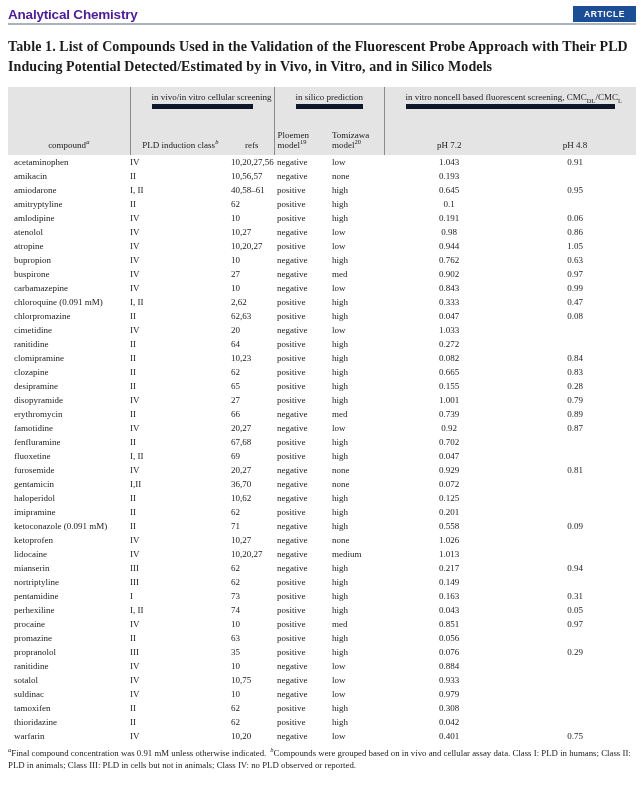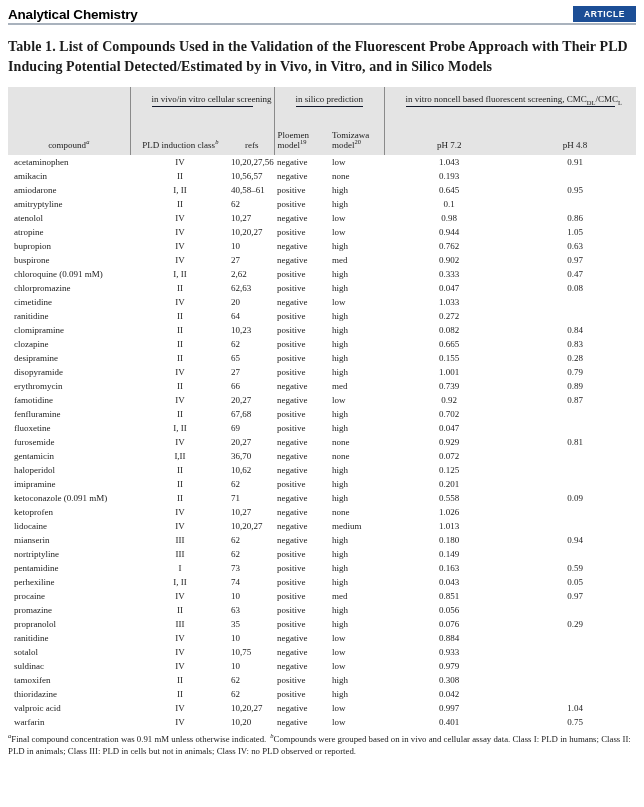--- a/index.html
+++ b/index.html
@@ -13,21 +13,21 @@
   }
   .page { position: relative; width: 644px; height: 807px; padding: 0 8px; }
 
   
   .journal-header {
     display: flex; justify-content: space-between; align-items: flex-end;
     padding-top: 6px; height: 22px;
   }
   .journal-name {
     font-family: "Liberation Sans", sans-serif;
-    font-weight: bold; font-size: 13.5px; color: #000000;
+    font-weight: bold; font-size: 13.5px; color: #4c1d95;
     letter-spacing: -0.2px;
   }
   .article-badge {
     background: #1c4e96; color: #ffffff;
     font-family: "Liberation Sans", sans-serif;
     font-weight: bold; font-size: 8.5px;
     padding: 3px 11px 3px 11px; letter-spacing: 0.6px; margin-left: 28px;
   }
   .header-rule { height: 2px; background: #a9b2bd; margin-top: 1px; }
 
@@ -39,39 +39,39 @@
 
   
   table.data-table {
     border-collapse: collapse; table-layout: fixed;
     width: 628px; margin-top: 9px;
   }
   thead { background: #e4e4e4; }
   th { font-weight: normal; font-size: 9px; padding: 0; }
   .group-row th { height: 23px; vertical-align: middle; }
   .group-label {
-    border-bottom: 1px solid #0f172a;
+    border-bottom: 5px solid #0f172a;
     margin: 0 21px; padding: 5px 0 2px 0;
     text-align: center; white-space: nowrap;
   }
   .col-row th { height: 45px; vertical-align: bottom; padding-bottom: 5px; }
   th.al { text-align: left; padding-left: 3px; }
   th.ac { text-align: center; }
   .vline { border-left: 1px solid #8a8a8a; }
 
   sup { font-size: 6.5px; line-height: 0; vertical-align: super; }
   sub { font-size: 6.5px; line-height: 0; vertical-align: sub; }
   sup.it { font-style: italic; }
 
   tbody td {
     font-size: 9px; height: 14px; line-height: 14px;
     padding: 0; white-space: nowrap; overflow: hidden;
   }
   tbody td:nth-child(1) { text-align: left; padding-left: 6px; }
-  tbody td:nth-child(2) { text-align: center; margin-top: 16px; }
+  tbody td:nth-child(2) { text-align: left; margin-top: 16px; }
   tbody td:nth-child(3) { text-align: left; padding-left: 1px; }
   tbody td:nth-child(4) { text-align: left; padding-left: 3px; margin-top: 20px; }
   tbody td:nth-child(5) { text-align: left; padding-left: 3px; }
   tbody td:nth-child(6) { text-align: center; margin-top: 24px; }
   tbody td:nth-child(7) { text-align: center; }
 
   
   .footnote {
     font-size: 8.8px; line-height: 1.4; margin-top: 4px;
     text-align: left; color: #1c1c1c;
@@ -155,20 +155,29 @@
         <tr>
           <td>amitryptyline</td>
           <td>II</td>
           <td>62</td>
           <td>positive</td>
           <td>high</td>
           <td>0.1</td>
           <td></td>
         </tr>
         <tr>
+          <td>amlodipine</td>
+          <td>IV</td>
+          <td>10</td>
+          <td>positive</td>
+          <td>high</td>
+          <td>0.191</td>
+          <td>0.06</td>
+        </tr>
+        <tr>
           <td>atenolol</td>
           <td>IV</td>
           <td>10,27</td>
           <td>negative</td>
           <td>low</td>
           <td>0.98</td>
           <td>0.86</td>
         </tr>
         <tr>
           <td>atropine</td>
@@ -191,20 +200,29 @@
         <tr>
           <td>buspirone</td>
           <td>IV</td>
           <td>27</td>
           <td>negative</td>
           <td>med</td>
           <td>0.902</td>
           <td>0.97</td>
         </tr>
         <tr>
+          <td>carbamazepine</td>
+          <td>IV</td>
+          <td>10</td>
+          <td>negative</td>
+          <td>low</td>
+          <td>0.843</td>
+          <td>0.99</td>
+        </tr>
+        <tr>
           <td>chloroquine (0.091 mM)</td>
           <td>I, II</td>
           <td>2,62</td>
           <td>positive</td>
           <td>high</td>
           <td>0.333</td>
           <td>0.47</td>
         </tr>
         <tr>
           <td>chlorpromazine</td>
@@ -367,40 +385,40 @@
           <td>medium</td>
           <td>1.013</td>
           <td></td>
         </tr>
         <tr>
           <td>mianserin</td>
           <td>III</td>
           <td>62</td>
           <td>negative</td>
           <td>high</td>
-          <td>0.180</td>
+          <td>0.217</td>
           <td>0.94</td>
         </tr>
         <tr>
           <td>nortriptyline</td>
           <td>III</td>
           <td>62</td>
           <td>positive</td>
           <td>high</td>
           <td>0.149</td>
           <td></td>
         </tr>
         <tr>
           <td>pentamidine</td>
           <td>I</td>
           <td>73</td>
           <td>positive</td>
           <td>high</td>
           <td>0.163</td>
-          <td>0.59</td>
+          <td>0.31</td>
         </tr>
         <tr>
           <td>perhexiline</td>
           <td>I, II</td>
           <td>74</td>
           <td>positive</td>
           <td>high</td>
           <td>0.043</td>
           <td>0.05</td>
         </tr>
@@ -470,29 +488,20 @@
         <tr>
           <td>thioridazine</td>
           <td>II</td>
           <td>62</td>
           <td>positive</td>
           <td>high</td>
           <td>0.042</td>
           <td></td>
         </tr>
         <tr>
-          <td>valproic acid</td>
-          <td>IV</td>
-          <td>10,20,27</td>
-          <td>negative</td>
-          <td>low</td>
-          <td>0.997</td>
-          <td>1.04</td>
-        </tr>
-        <tr>
           <td>warfarin</td>
           <td>IV</td>
           <td>10,20</td>
           <td>negative</td>
           <td>low</td>
           <td>0.401</td>
           <td>0.75</td>
         </tr>
       </tbody>
   </table>

